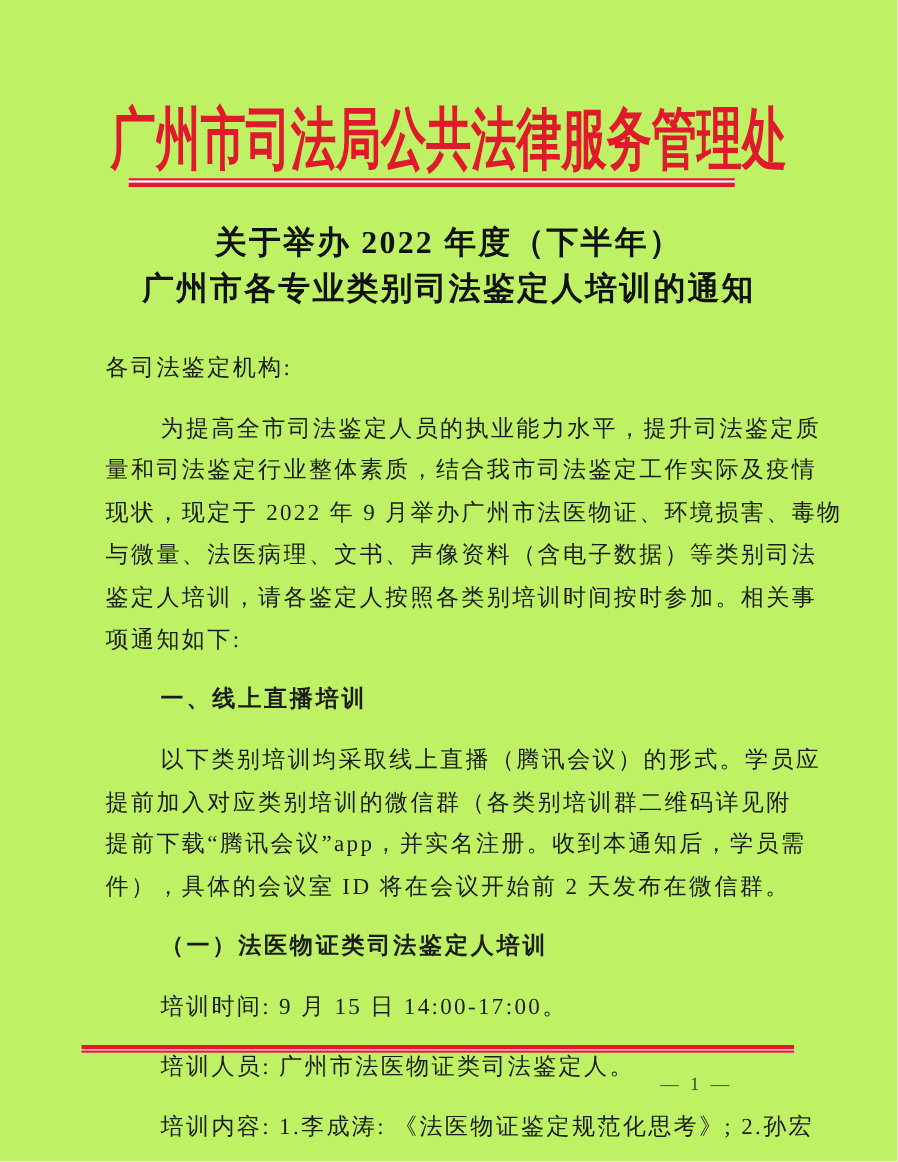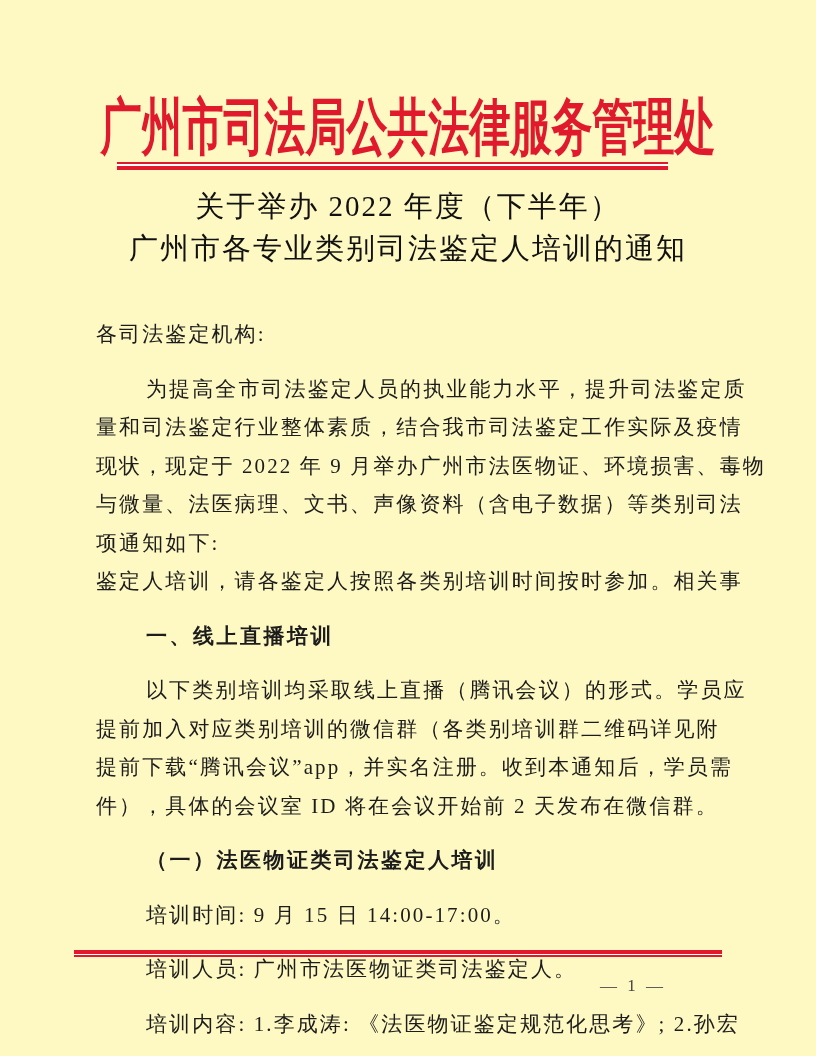--- a/index.html
+++ b/index.html
@@ -4,21 +4,21 @@
 <style>
   html, body {
     margin: 0;
     padding: 0;
     background: #ffffff;
   }
   .page {
     position: relative;
     width: 816px;
     height: 1056px;
-    background: #fef9c3;
+    background: #bef264;
     overflow: hidden;
     font-family: "Liberation Serif", "DejaVu Serif", serif;
     color: #1c1c1c;
   }
 
   
   .org-name {
     position: absolute;
     top: 86px;
     left: 0;
@@ -41,25 +41,25 @@
     width: 551px;
     height: 2px;               
     border-top: 2px solid #e0192d;
     border-bottom: 4px solid #e0192d;
     background: #ffffff;
   }
 
   
   .notice-title {
     position: absolute;
-    top: 185px;
+    top: 200px;
     left: 0;
     right: 0;
     text-align: center;
-    font-weight: normal;
+    font-weight: bold;
     color: #111111;
     font-size: 29px;
     line-height: 42px;
     letter-spacing: 2px;
   }
 
   
   .doc-body {
     position: absolute;
     top: 315px;
@@ -119,22 +119,22 @@
     <div>关于举办 2022 年度（下半年）</div>
     <div>广州市各专业类别司法鉴定人培训的通知</div>
   </div>
 
   <div class="doc-body">
     <p class="plain">各司法鉴定机构:</p>
     <p class="indent">为提高全市司法鉴定人员的执业能力水平，提升司法鉴定质</p>
     <p class="plain">量和司法鉴定行业整体素质，结合我市司法鉴定工作实际及疫情</p>
     <p class="plain">现状，现定于 2022 年 9 月举办广州市法医物证、环境损害、毒物</p>
     <p class="plain">与微量、法医病理、文书、声像资料（含电子数据）等类别司法</p>
+    <p class="plain">鉴定人培训，请各鉴定人按照各类别培训时间按时参加。相关事</p>
     <p class="plain">项通知如下:</p>
-    <p class="plain">鉴定人培训，请各鉴定人按照各类别培训时间按时参加。相关事</p>
     <p class="indent bold">一、线上直播培训</p>
     <p class="indent">以下类别培训均采取线上直播（腾讯会议）的形式。学员应</p>
     <p class="plain">提前加入对应类别培训的微信群（各类别培训群二维码详见附</p>
     <p class="plain">提前下载“腾讯会议”app，并实名注册。收到本通知后，学员需</p>
     <p class="plain">件），具体的会议室 ID 将在会议开始前 2 天发布在微信群。</p>
     <p class="indent bold">（一）法医物证类司法鉴定人培训</p>
     <p class="indent">培训时间: 9 月 15 日 14:00-17:00。</p>
     <p class="indent">培训人员: 广州市法医物证类司法鉴定人。</p>
     <p class="indent">培训内容: 1.李成涛: 《法医物证鉴定规范化思考》; 2.孙宏</p>
   </div>

